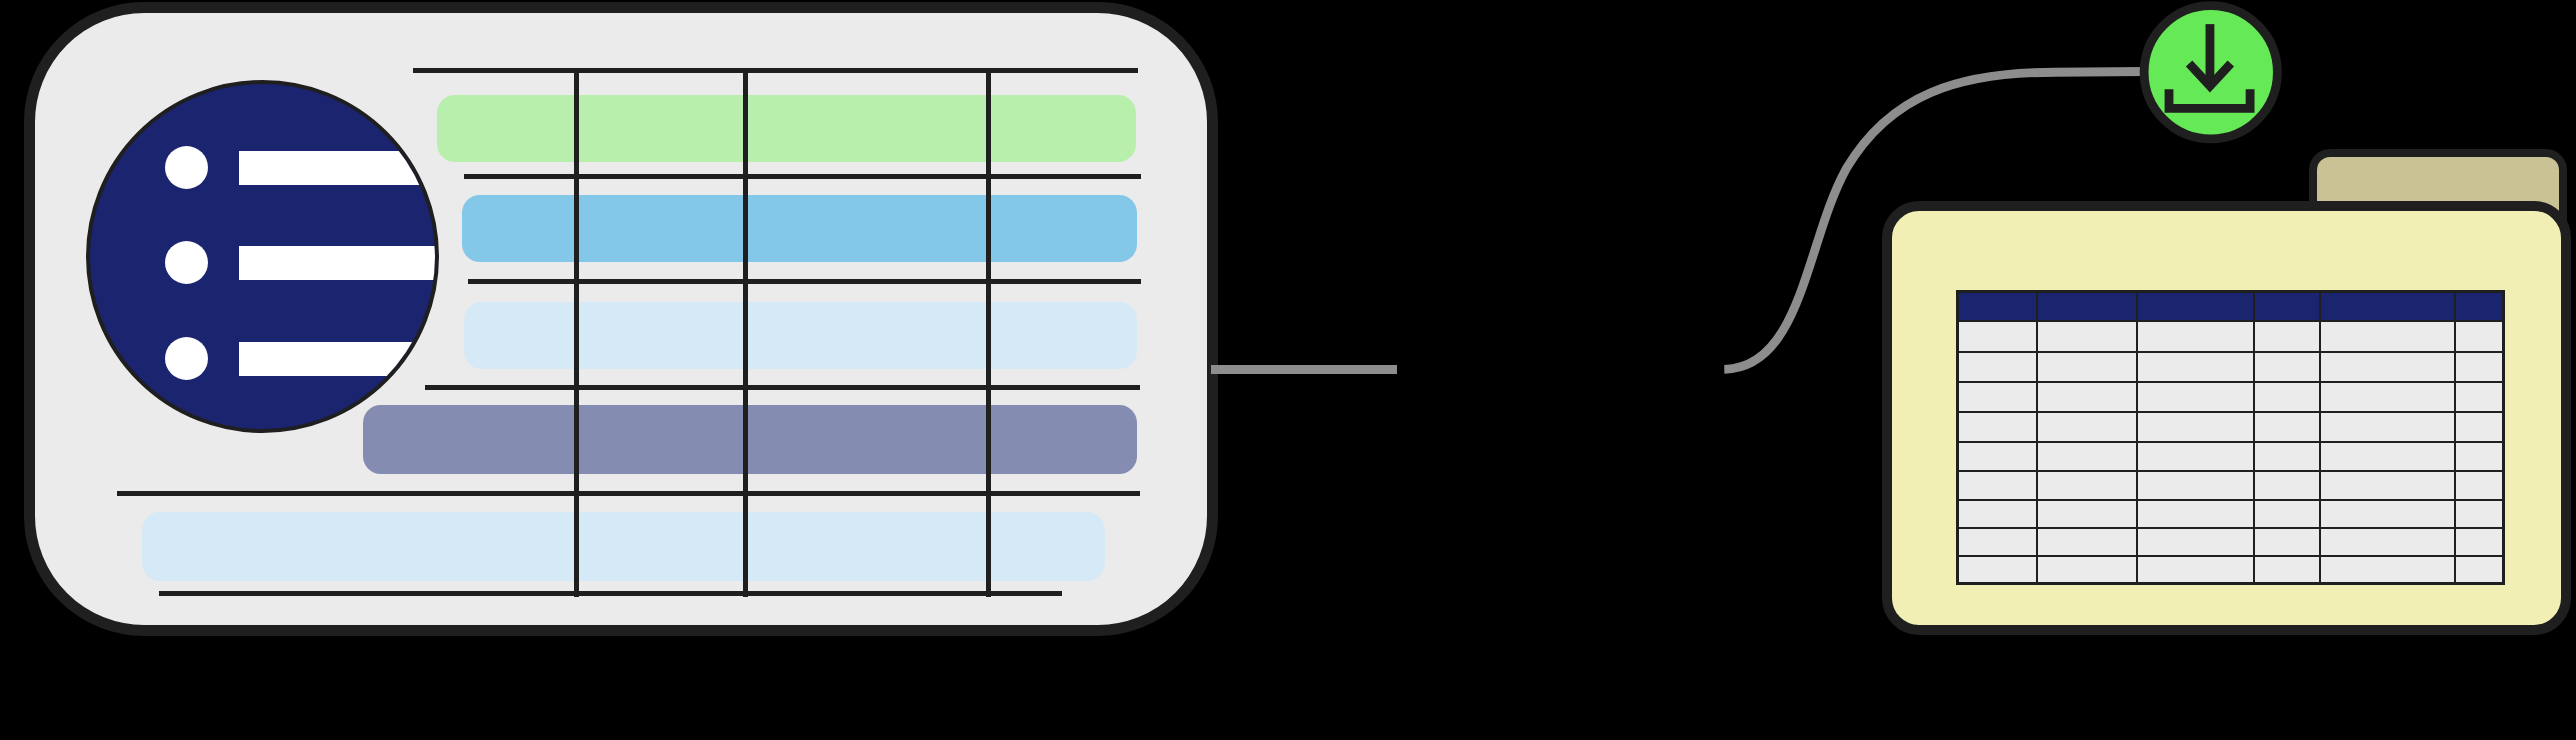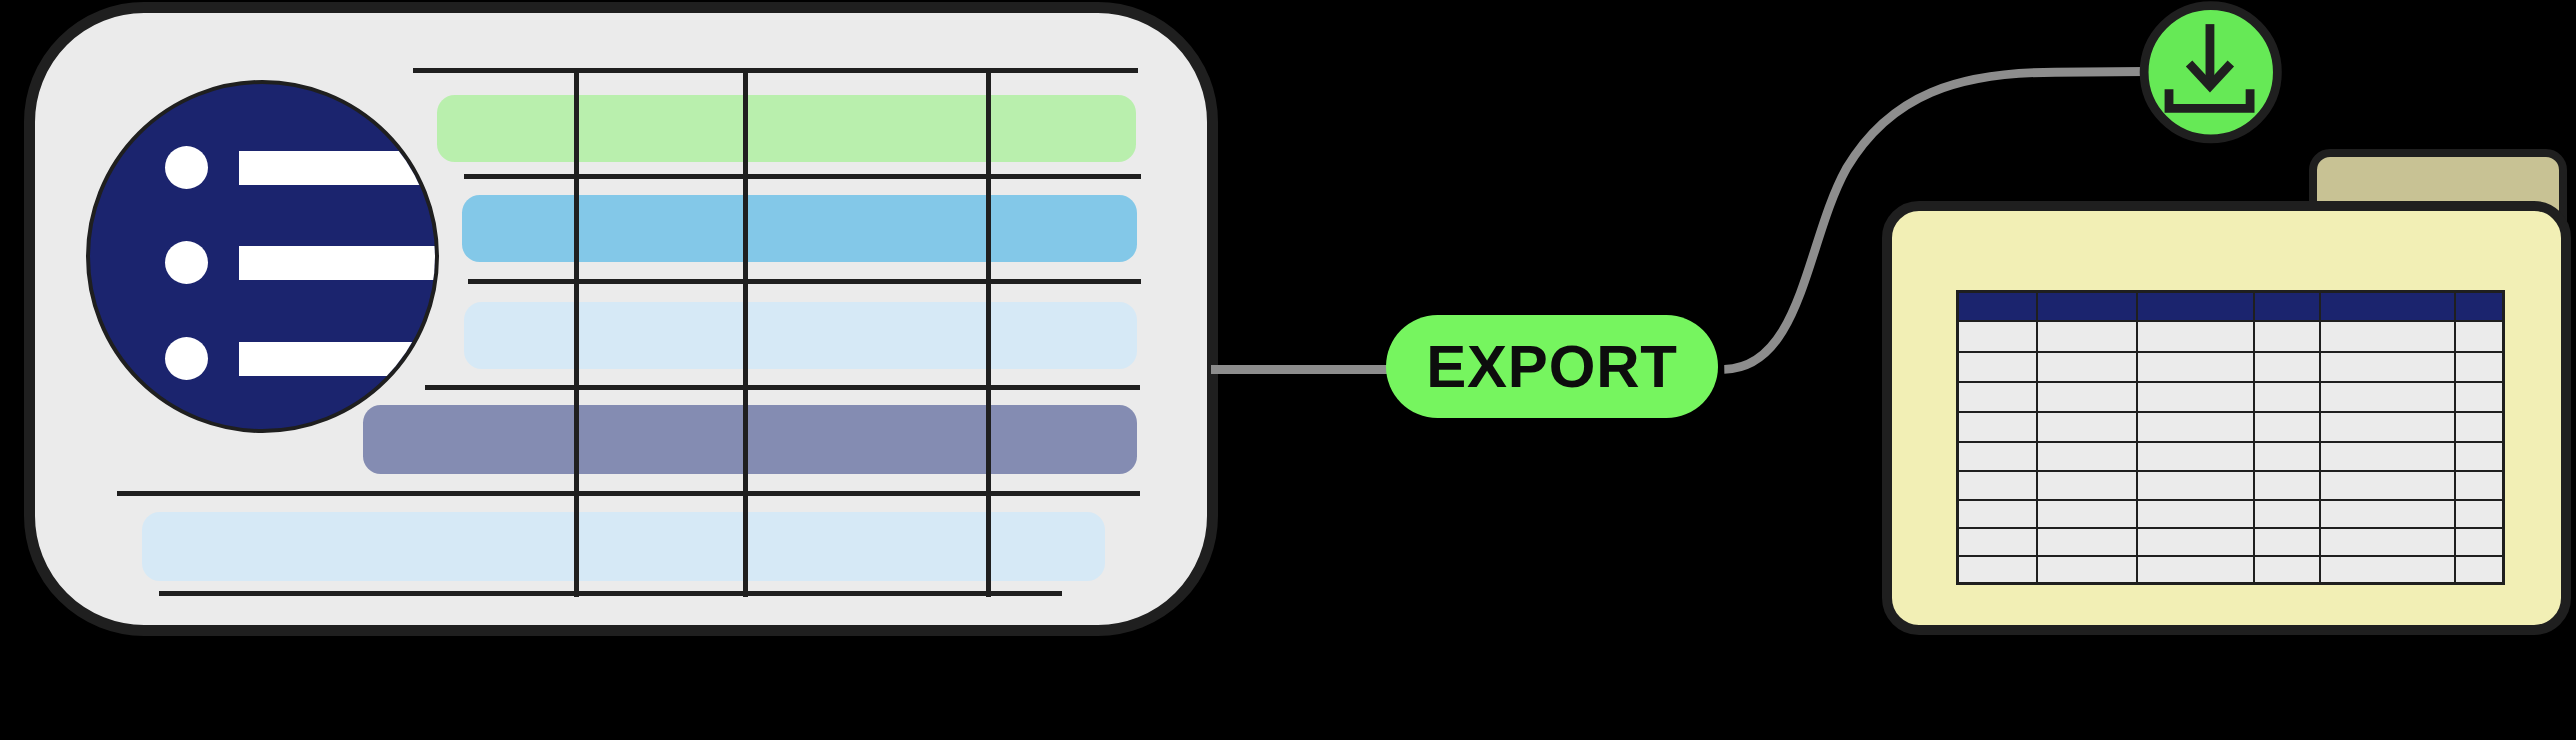--- a/index.html
+++ b/index.html
@@ -139,18 +139,15 @@
   <svg class="overlay-svg" viewBox="0 0 3209 923">
     <path d="M 2148 460 C 2245 458 2250 300 2300 210 C 2355 117 2440 90 2560 90 L 2672 89" fill="none" stroke="var(--connector-gray)" stroke-width="11"></path>
     <g>
       <circle cx="2754" cy="90" r="83" fill="var(--badge-green)" stroke="var(--outline)" stroke-width="11"></circle>
       <path d="M 2753 30 L 2753 100" fill="none" stroke="var(--outline)" stroke-width="11"></path>
       <path d="M 2727 79 L 2753 107 L 2779 79" fill="none" stroke="var(--outline)" stroke-width="11"></path>
       <path d="M 2702 111 L 2702 135 L 2803 135 L 2803 111" fill="none" stroke="var(--outline)" stroke-width="11"></path>
     </g>
   </svg>
 
-  <div class="pill">
-    <span>EXPORT</span>
-  </div>
 
 </div>
 
 
 </body></html>

